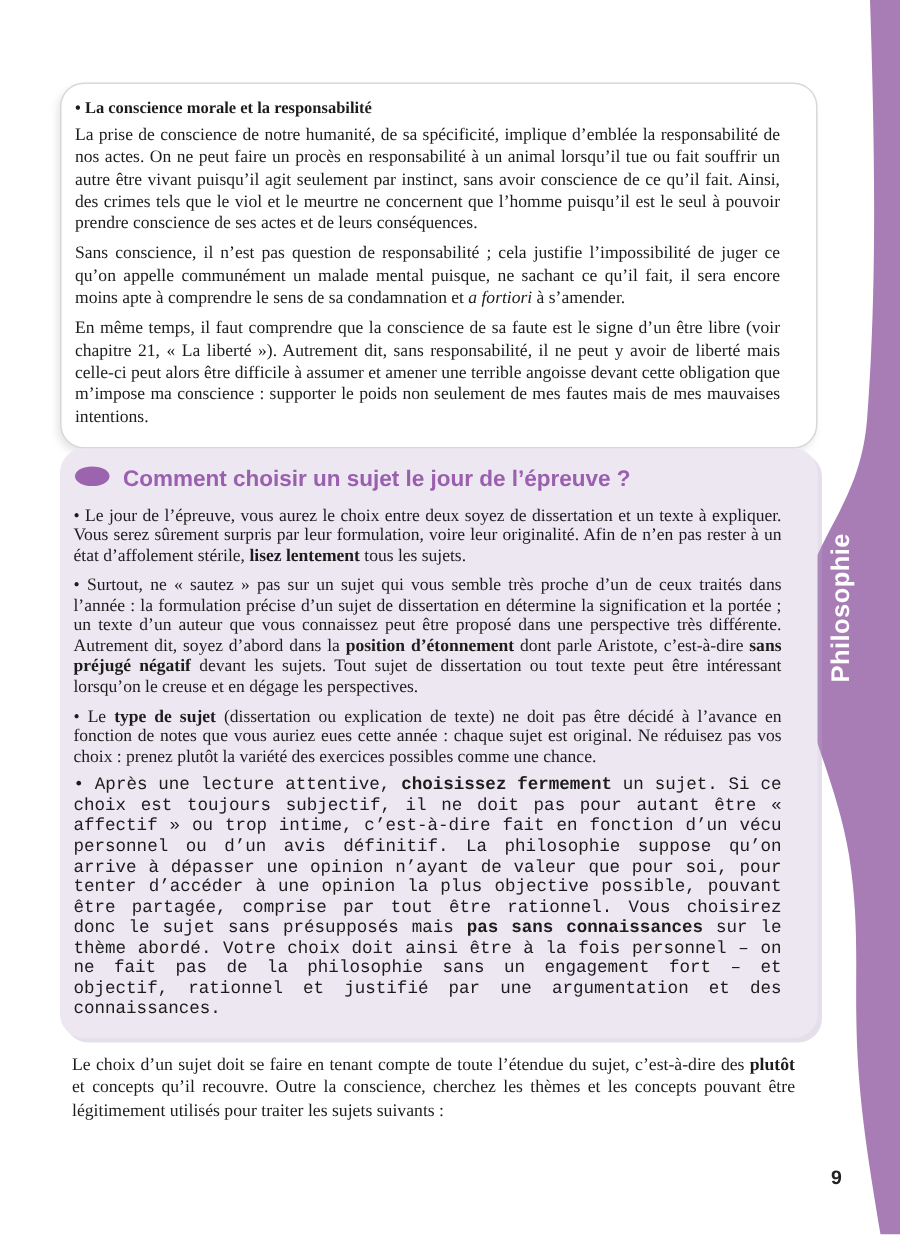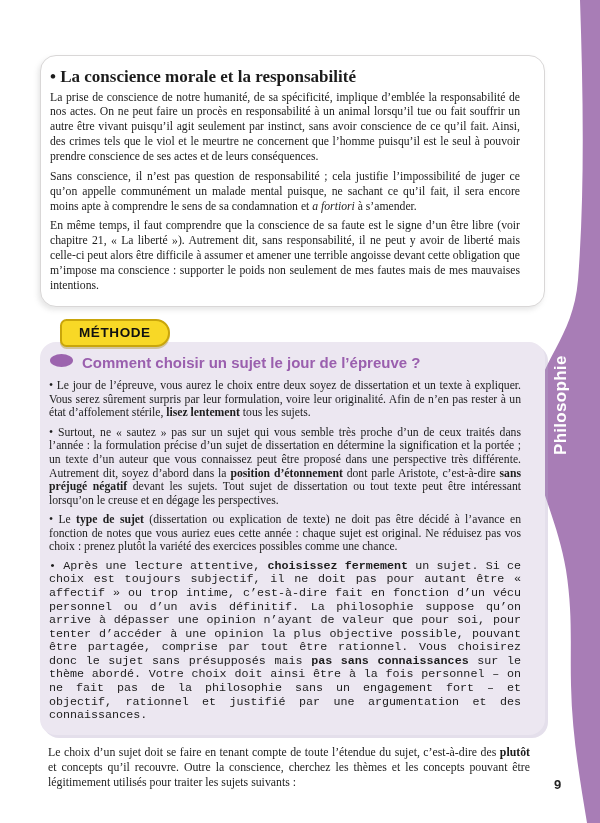--- a/index.html
+++ b/index.html
@@ -21,21 +21,21 @@
 
   
   .intro-box {
     background:#ffffff; border:1px solid #d9d7d7; border-radius:16px;
     padding:10px 24px 12px 9px;
     box-shadow:-2px 3px 5px rgba(120,120,120,0.18);
     font-size:11.7px; line-height:1.27; text-align:justify;
   }
   .intro-box p { margin:0 0 5px 0; }
   .intro-box p:last-child { margin-bottom:0; }
-  .intro-heading { font-weight:bold; font-size:17px; margin:0 0 3px 0 !important; text-align:left; }
+  .intro-heading { font-weight:bold; font-size:11px; margin:0 0 3px 0 !important; text-align:left; }
 
   
   .badge-row { display:flex; align-items:center; margin-left:20px; position:relative; z-index:4; }
   .badge-row.methode { margin-top:12px; margin-bottom:-5px; }
   .badge-row.exo { margin-top:38px; }
   .badge {
     display:inline-block; min-width:60px; text-align:center;
     background:#f8d826; border:2px solid #c9a50b;
     border-radius:7px 15px 15px 7px;
     padding:4px 17px 5px 17px;
@@ -87,23 +87,20 @@
 
 <div class="content">
 
   <section class="intro-box">
     <p class="intro-heading">• La conscience morale et la responsabilité</p>
     <p><span>La prise de conscience de notre humanité, de sa spécificité, implique d’emblée la responsabilité de nos actes. On ne peut faire un procès en responsabilité à un animal lorsqu’il tue ou fait souffrir un autre être vivant puisqu’il agit seulement par instinct, sans avoir conscience de ce qu’il fait. Ainsi, des crimes tels que le viol et le meurtre ne concernent que l’homme puisqu’il est le seul à pouvoir prendre conscience de ses actes et de leurs conséquences.</span></p>
     <p><span>Sans conscience, il n’est pas question de responsabilité ; cela justifie l’impossibilité de juger ce qu’on appelle communément un malade mental puisque, ne sachant ce qu’il fait, il sera encore moins apte à comprendre le sens de sa condamnation et </span><span style="font-style: italic;">a fortiori</span><span> à s’amender.</span></p>
     <p><span>En même temps, il faut comprendre que la conscience de sa faute est le signe d’un être libre (voir chapitre 21, « La liberté »). Autrement dit, sans responsabilité, il ne peut y avoir de liberté mais celle-ci peut alors être difficile à assumer et amener une terrible angoisse devant cette obligation que m’impose ma conscience : supporter le poids non seulement de mes fautes mais de mes mauvaises intentions.</span></p>
   </section>
 
-  <div class="badge-row methode">
-    <span class="badge">MÉTHODE</span>
-  </div>
 
   <section class="method-box">
     <div class="method-heading-row">
       <span class="ellipse"></span>
       <span class="method-heading">Comment choisir un sujet le jour de l’épreuve ?</span>
     </div>
     <p><span>• Le jour de l’épreuve, vous aurez le choix entre deux soyez de dissertation et un texte à expliquer. Vous serez sûrement surpris par leur formulation, voire leur originalité. Afin de n’en pas rester à un état d’affolement stérile, </span><span style="font-weight: bold;">lisez lentement</span><span> tous les sujets.</span></p>
     <p><span>• Surtout, ne « sautez » pas sur un sujet qui vous semble très proche d’un de ceux traités dans l’année : la formulation précise d’un sujet de dissertation en détermine la signification et la portée ; un texte d’un auteur que vous connaissez peut être proposé dans une perspective très différente. Autrement dit, soyez d’abord dans la </span><span style="font-weight: bold;">position d’étonnement</span><span> dont parle Aristote, c’est-à-dire </span><span style="font-weight: bold;">sans préjugé négatif</span><span> devant les sujets. Tout sujet de dissertation ou tout texte peut être intéressant lorsqu’on le creuse et en dégage les perspectives.</span></p>
     <p><span>• Le </span><span style="font-weight: bold;">type de sujet</span><span> (dissertation ou explication de texte) ne doit pas être décidé à l’avance en fonction de notes que vous auriez eues cette année : chaque sujet est original. Ne réduisez pas vos choix : prenez plutôt la variété des exercices possibles comme une chance.</span></p>
     <p><span>• Après une lecture attentive, </span><span style="font-weight: bold;">choisissez fermement</span><span> un sujet. Si ce choix est toujours subjectif, il ne doit pas pour autant être « affectif » ou trop intime, c’est-à-dire fait en fonction d’un vécu personnel ou d’un avis définitif. La philosophie suppose qu’on arrive à dépasser une opinion n’ayant de valeur que pour soi, pour tenter d’accéder à une opinion la plus objective possible, pouvant être partagée, comprise par tout être rationnel. Vous choisirez donc le sujet sans présupposés mais </span><span style="font-weight: bold;">pas sans connaissances</span><span> sur le thème abordé. Votre choix doit ainsi être à la fois personnel – on ne fait pas de la philosophie sans un engagement fort – et objectif, rationnel et justifié par une argumentation et des connaissances.</span></p>

